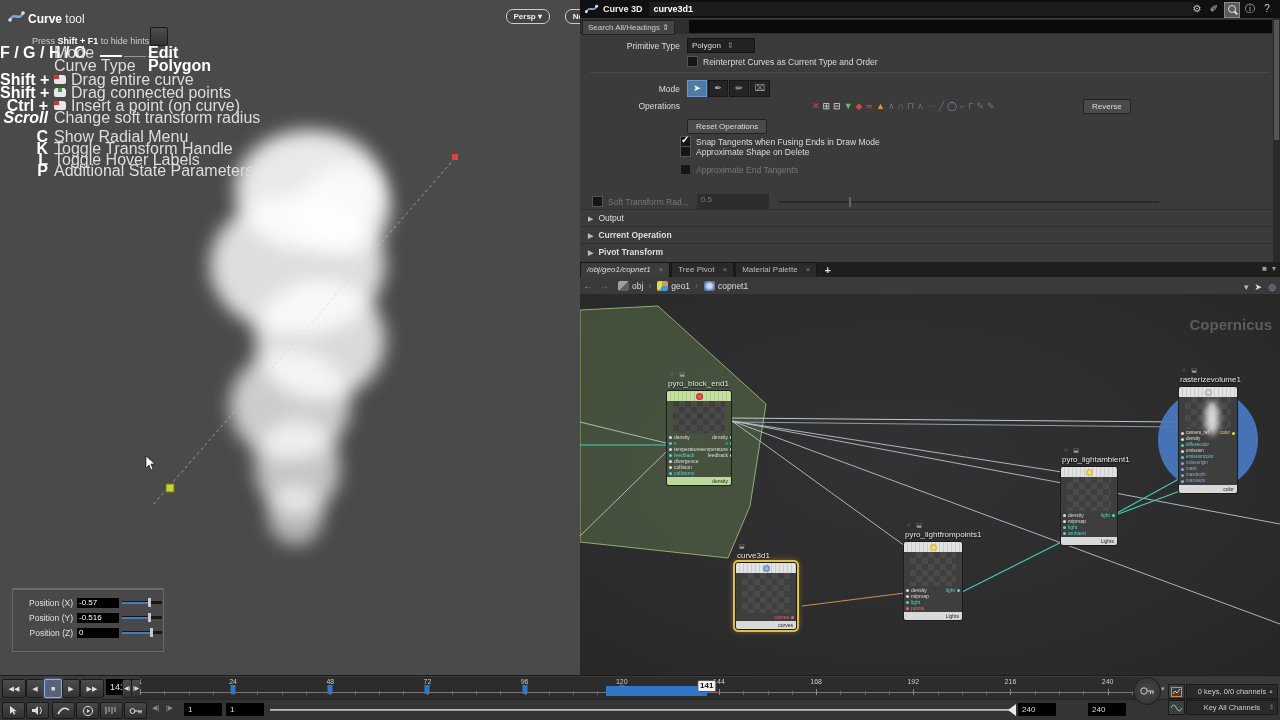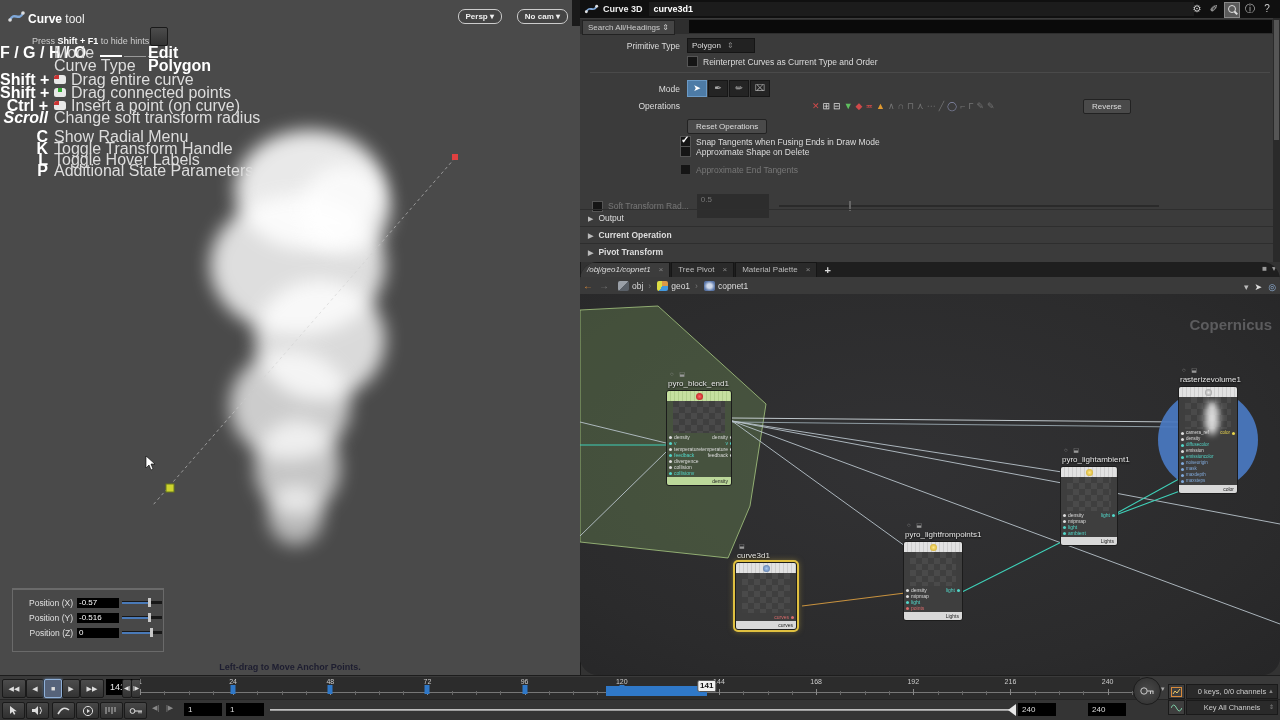--- a/index.html
+++ b/index.html
@@ -1,19 +1,19 @@
 <!DOCTYPE html>
 <html style="--timeline-blue: #2f78c8; --node-select-yellow: #e0c040; --wire-teal: #3fd0b8; --wire-orange: #c8923f; --network-box-green: #7da45f; --rasterize-ring-blue: #4a7ac2; --curve-point-red: #e04040; --curve-anchor-yellow: #cdd32e;"><head>
 <meta charset="utf-8">
 <style>
   html,body{margin:0;padding:0;background:#222;font-family:"Liberation Sans",sans-serif;}
   #stage{position:relative;width:1280px;height:720px;background:#333;overflow:hidden;color:#ccc;}
   .abs{position:absolute;}
   
-  #viewport{left:0;top:0;width:580px;height:675px;background:#4a4a4a;overflow:hidden;}
+  #viewport{left:0;top:0;width:580px;height:675px;background:#4a4a4a;overflow:hidden;padding-left:48px;}
   .smoke{position:absolute;background:#fff;border-radius:50%;filter:blur(9px);}
   #vp-svg{position:absolute;left:0;top:0;pointer-events:none;}
   .tooltitle{position:absolute;left:28px;top:12px;font-size:12px;color:#eee;}
   .tooltitle b{color:#fff;}
   .toolicon{position:absolute;left:8px;top:9px;width:17px;height:15px;}
   .hinthead{position:absolute;left:32px;top:36px;font-size:9px;}
   .hrow{position:absolute;display:flex;align-items:center;height:11px;}
   .hkey{width:48px;text-align:right;font-weight:bold;color:#fff;margin-right:6px;white-space:nowrap;}
   .hkey.it{font-style:italic;}
   .htxt{color:#ddd;white-space:nowrap;}
@@ -57,25 +57,25 @@
   .opicons{display:flex;gap:3px;align-items:center;}
   .opicons span{font-size:9px;line-height:12px;}
   .pbtn{height:13px;background:#4a4a4a;border:1px solid #222;border-radius:2px;color:#ddd;font-size:8px;line-height:13px;padding:0 8px;}
   .sectbar{position:absolute;left:0;width:700px;height:13px;background:#4f4f4f;border-top:1px solid #2a2a2a;border-bottom:1px solid #2a2a2a;color:#ddd;font-size:8.5px;line-height:13px;padding-left:12px;box-sizing:border-box;}
   .foldrow{position:absolute;left:0;width:700px;height:16px;border-top:1px solid #2e2e2e;color:#ddd;font-size:8.5px;line-height:16px;}
   .foldrow .tri{color:#bbb;font-size:7px;margin:0 5px 0 8px;}
   .foldrow.bold{font-weight:bold;}
   .pscroll{position:absolute;right:0;top:18px;width:7px;height:244px;background:#2a2a2a;}
   .pscroll i{position:absolute;left:1px;top:2px;width:5px;height:120px;background:#555;display:block;}
   .disabled{color:#777;}
-  .softfield{width:64px;height:24px;background:#2d2d2d;color:#777;font-size:8px;line-height:12px;padding:0 4px;}
+  .softfield{width:64px;height:15px;background:#2d2d2d;color:#777;font-size:8px;line-height:12px;padding:0 4px;}
   .softslider{position:relative;width:380px;height:2px;background:#2a2a2a;margin-left:10px;}
   .softslider b{position:absolute;left:70px;top:-4px;width:2px;height:10px;background:#666;}
   
-  #network{left:580px;top:262px;width:700px;height:413px;background:#2d2d2d;overflow:hidden;border-radius:18px;}
+  #network{left:580px;top:262px;width:700px;height:413px;background:#2d2d2d;overflow:hidden;}
   .tabbar{position:absolute;left:0;top:0;width:700px;height:15px;background:#1e1e1e;display:flex;align-items:flex-end;}
   .tab{height:14px;background:#2a2a2a;border:1px solid #161616;border-bottom:none;color:#bbb;font-size:8px;line-height:14px;padding:0 6px;display:flex;gap:8px;margin-right:1px;}
   .tab.active{background:#3c3c3c;color:#ddd;font-style:italic;}
   .tab .x{color:#888;}
   .tabplus{color:#ddd;font-size:11px;line-height:13px;padding:0 6px;font-weight:bold;}
   .tabbar-right{position:absolute;right:4px;top:2px;font-size:8px;color:#999;display:flex;gap:5px;}
   .crumbbar{position:absolute;left:0;top:15px;width:700px;height:17px;background:#3a3a3a;border-bottom:1px solid #222;display:flex;align-items:center;font-size:8.5px;color:#ddd;}
   .crumbbar .nav{margin:0 3px;font-size:10px;}
   .crumb-ic{width:11px;height:10px;border-radius:2px;margin:0 3px 0 6px;}
   .crumbbar .sep{color:#777;margin-left:5px;}
@@ -230,21 +230,20 @@
       </div>
       <div class="posrow">
         <span class="poslab">Position (Z)</span>
         <span class="posval">0</span>
         <span class="posslider">
             <i style="width:29px"></i>
             <b style="left:28px"></b>
           </span>
       </div>
     </div>
-    <div class="vpstatus">Left-drag to Move Anchor Points.</div>
   </div>
   <div class="vline"></div>
 
   <div id="params" class="abs">
     <div class="phead">
       <svg width="15" height="12" viewBox="0 0 17 15" style="margin-left:4px">
           <path d="M2,11 C6,2 11,13 15,4" stroke="#7fa8d9" stroke-width="2.4" fill="none"></path>
           <circle cx="2" cy="11" r="1.8" fill="#ddd"></circle>
           <circle cx="15" cy="4" r="1.8" fill="#ddd"></circle>
         </svg>

